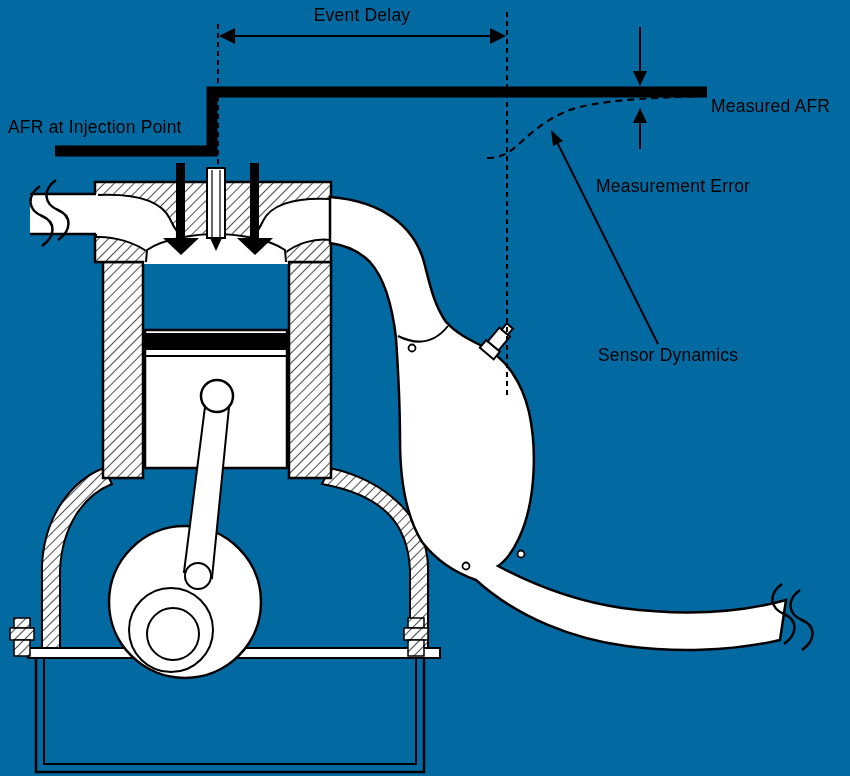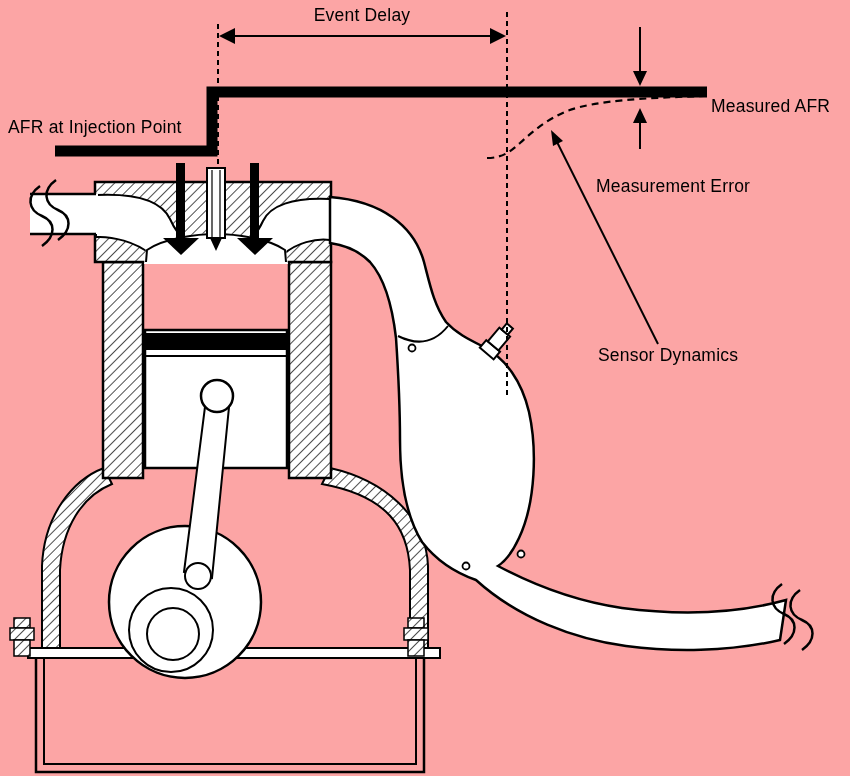--- a/index.html
+++ b/index.html
@@ -1,17 +1,17 @@
 <!DOCTYPE html>
 <html><head>
 <meta charset="utf-8">
 <title>Engine AFR Measurement Diagram</title>
 <style>
   html,body{margin:0;padding:0;background:#ffffff;}
-  .stage{width:850px;height:776px;position:relative;background:#fca5a5;overflow:hidden;}
+  .stage{width:850px;height:776px;position:relative;background:#0369a1;overflow:hidden;}
   svg{display:block;}
   text{font-family:"Liberation Sans",sans-serif;font-size:17.5px;fill:#000;letter-spacing:.2px;}
   .ln{stroke:#000;fill:none;}
   .wh{fill:#fff;stroke:#000;}
   .bk{fill:#000;stroke:none;}
   .dash{stroke-dasharray:7 5;}
   .dash2{stroke-dasharray:5 4;}
 </style>
 </head>
 <body>

